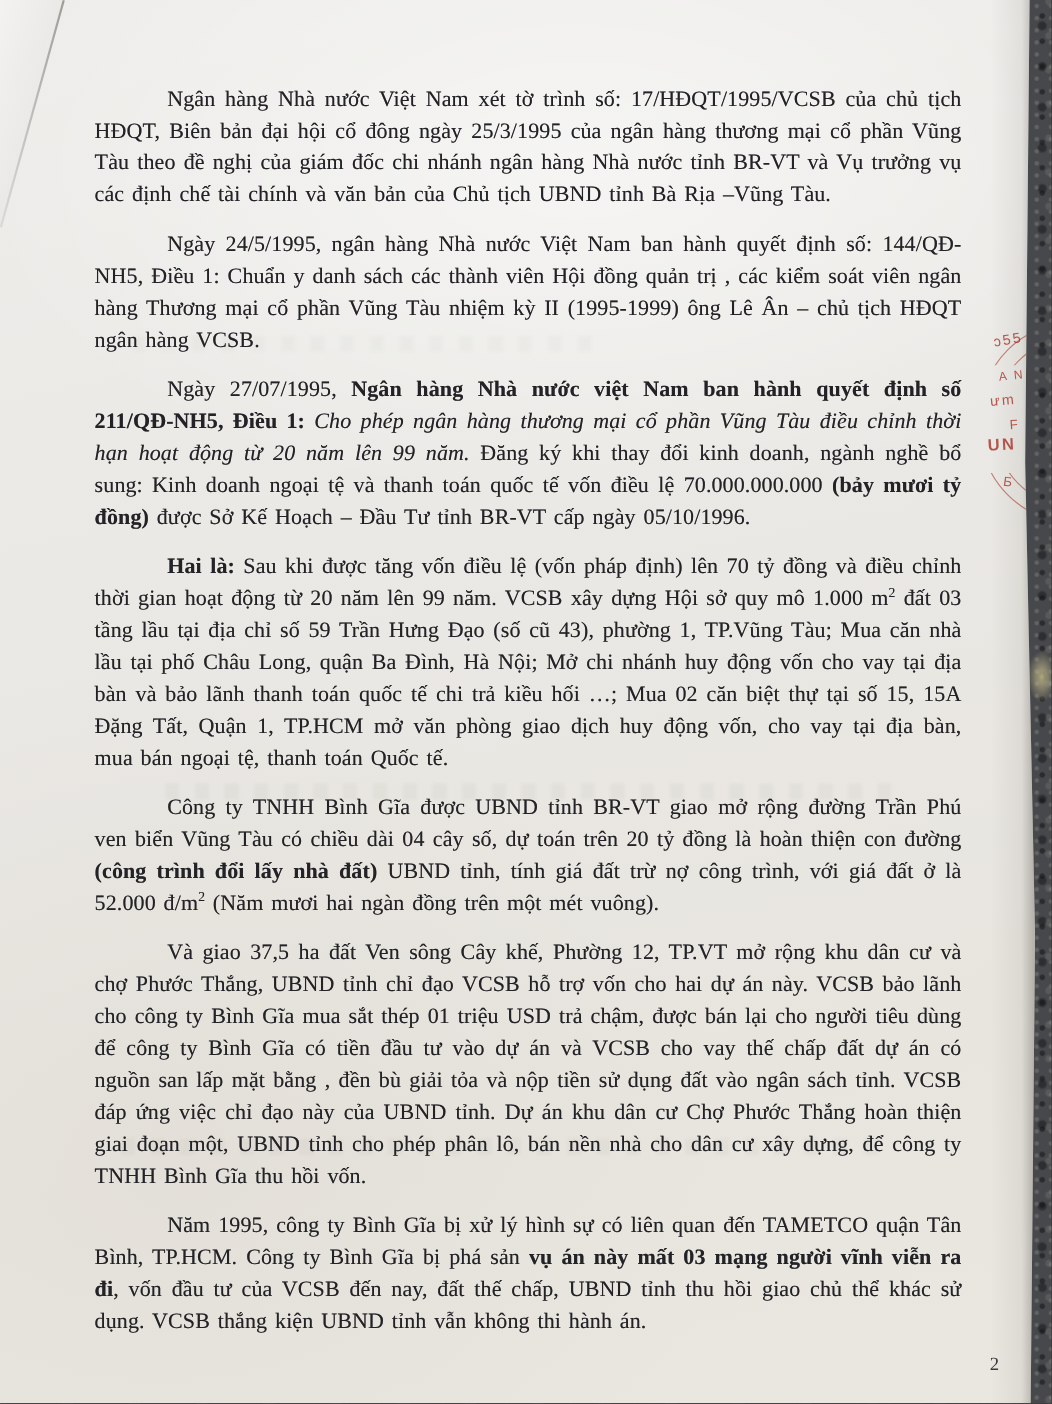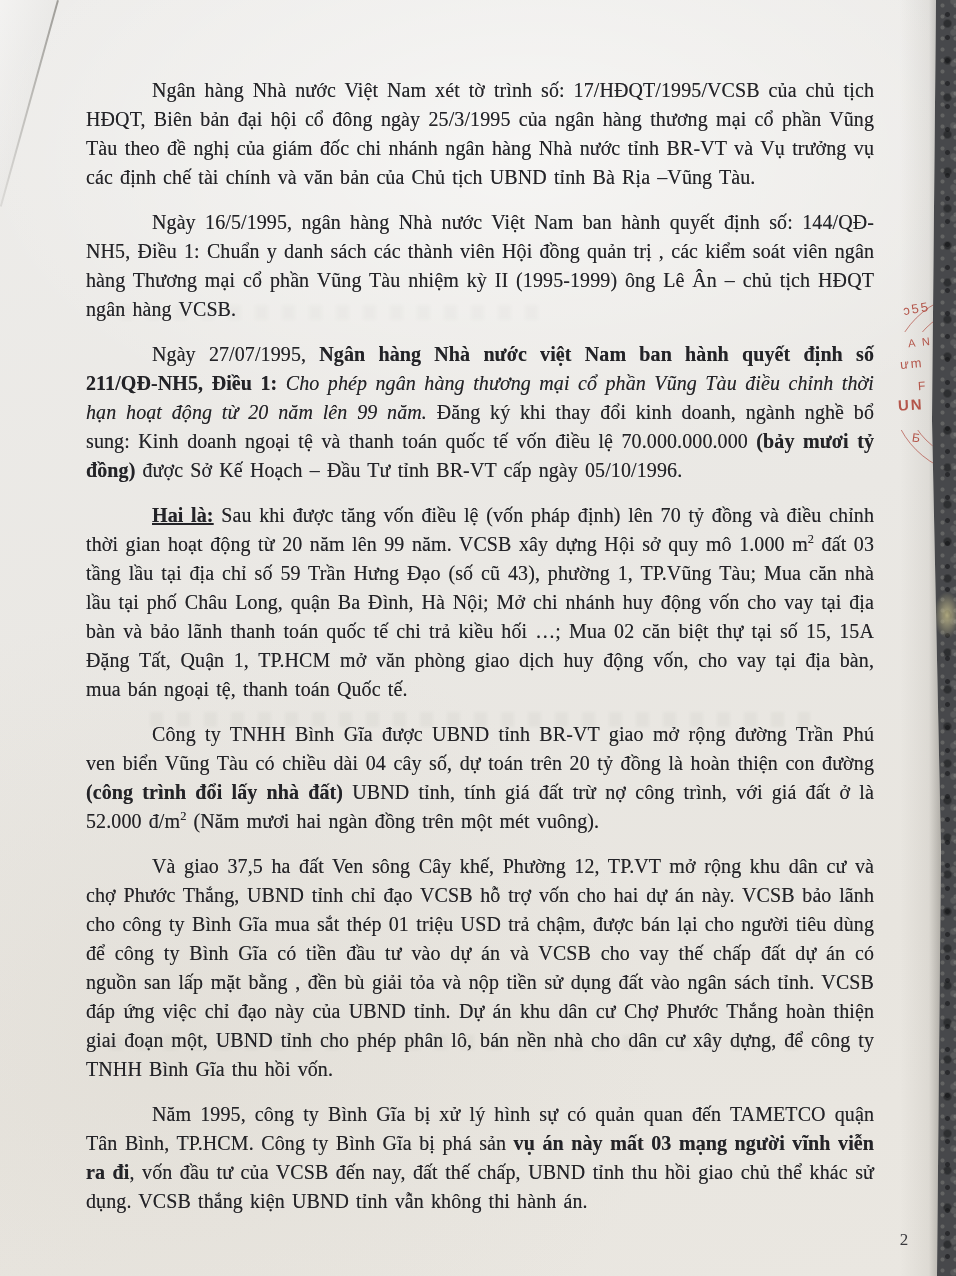--- a/index.html
+++ b/index.html
@@ -51,21 +51,21 @@
 
   .content{
     position:absolute;left:86px;top:60px;width:788px;
     font-size:20px;line-height:29px;color:#232327;
     text-align:justify;word-spacing:2px;letter-spacing:.1px;
     text-shadow:0 0 .5px rgba(35,35,40,.5);
   }
   .content p{margin:16px 0 9px 0;text-indent:66px;}
   .run-bold{font-weight:bold;}
   .run-italic{font-style:italic;}
-  .run-bold-underline{font-weight:bold;text-decoration:underline;}
+  .run-bold-underline{font-weight:bold;}
   .run-sup{font-size:.62em;vertical-align:super;line-height:0;}
 
   .ghost{
     position:absolute;height:15px;filter:blur(1.6px);opacity:.55;
     background:repeating-linear-gradient(90deg, rgba(112,118,102,.10) 0 13px, transparent 13px 27px);
   }
   .ghost.g1{left:150px;top:712px;width:660px;}
   .ghost.g2{left:110px;top:1035px;width:700px;}
   .ghost.g3{left:120px;top:305px;width:420px;opacity:.35;}
 
@@ -111,24 +111,24 @@
         <div class="stamp-frag" style="left: 903px; top: 301px; font-size: 13px; transform: rotate(-10deg); color: rgb(168, 51, 38);">ɔ55</div>
         <div class="stamp-frag" style="left: 908px; top: 336px; font-size: 11px; transform: rotate(-6deg); color: rgb(168, 51, 38);">A N</div>
         <div class="stamp-frag" style="left: 900px; top: 356px; font-size: 13px; transform: rotate(-5deg); color: rgb(168, 51, 38);">ưm</div>
         <div class="stamp-frag" style="left: 918px; top: 379px; font-size: 12px; transform: rotate(-4deg); color: rgb(168, 51, 38);">F</div>
         <div class="stamp-frag" style="left: 898px; top: 396px; font-size: 15px; transform: rotate(-3deg); color: rgb(168, 51, 38); font-weight: bold;">UN</div>
         <div class="stamp-frag" style="left: 912px; top: 431px; font-size: 12px; transform: rotate(8deg); color: rgb(168, 51, 38);">Ƃ</div>
       </div>
 
     <div class="content" id="doc-body">
         <p><span>Ngân hàng Nhà nước Việt Nam xét tờ trình số: 17/HĐQT/1995/VCSB của chủ tịch HĐQT, Biên bản đại hội cổ đông ngày 25/3/1995 của ngân hàng thương mại cổ phần Vũng Tàu theo đề nghị của giám đốc chi nhánh ngân hàng Nhà nước tỉnh BR-VT và Vụ trưởng vụ các định chế tài chính và văn bản của Chủ tịch UBND tỉnh Bà Rịa –Vũng Tàu.</span></p>
-        <p><span>Ngày 16/5/1995, ngân hàng Nhà nước Việt Nam ban hành quyết định số: 144/QĐ-NH5, Điều 1: Chuẩn y danh sách các thành viên Hội đồng quản trị , các kiểm soát viên ngân hàng Thương mại cổ phần Vũng Tàu nhiệm kỳ II (1995-1999) ông Lê Ân – chủ tịch HĐQT ngân hàng VCSB.</span></p>
+        <p><span>Ngày 24/5/1995, ngân hàng Nhà nước Việt Nam ban hành quyết định số: 144/QĐ-NH5, Điều 1: Chuẩn y danh sách các thành viên Hội đồng quản trị , các kiểm soát viên ngân hàng Thương mại cổ phần Vũng Tàu nhiệm kỳ II (1995-1999) ông Lê Ân – chủ tịch HĐQT ngân hàng VCSB.</span></p>
         <p><span>Ngày 27/07/1995, </span><span class="run-bold">Ngân hàng Nhà nước việt Nam ban hành quyết định số 211/QĐ-NH5, Điều 1: </span><span class="run-italic">Cho phép ngân hàng thương mại cổ phần Vũng Tàu điều chỉnh thời hạn hoạt động từ 20 năm lên 99 năm.</span><span> Đăng ký khi thay đổi kinh doanh, ngành nghề bổ sung: Kinh doanh ngoại tệ và thanh toán quốc tế vốn điều lệ 70.000.000.000 </span><span class="run-bold">(bảy mươi tỷ đồng)</span><span> được Sở Kế Hoạch – Đầu Tư tỉnh BR-VT cấp ngày 05/10/1996.</span></p>
         <p><span class="run-bold-underline">Hai là:</span><span> Sau khi được tăng vốn điều lệ (vốn pháp định) lên 70 tỷ đồng và điều chỉnh thời gian hoạt động từ 20 năm lên 99 năm. VCSB xây dựng Hội sở quy mô 1.000 m</span><span class="run-sup">2</span><span> đất 03 tầng lầu tại địa chỉ số 59 Trần Hưng Đạo (số cũ 43), phường 1, TP.Vũng Tàu; Mua căn nhà lầu tại phố Châu Long, quận Ba Đình, Hà Nội; Mở chi nhánh huy động vốn cho vay tại địa bàn và bảo lãnh thanh toán quốc tế chi trả kiều hối …; Mua 02 căn biệt thự tại số 15, 15A Đặng Tất, Quận 1, TP.HCM mở văn phòng giao dịch huy động vốn, cho vay tại địa bàn, mua bán ngoại tệ, thanh toán Quốc tế.</span></p>
         <p><span>Công ty TNHH Bình Gĩa được UBND tỉnh BR-VT giao mở rộng đường Trần Phú ven biển Vũng Tàu có chiều dài 04 cây số, dự toán trên 20 tỷ đồng là hoàn thiện con đường </span><span class="run-bold">(công trình đổi lấy nhà đất)</span><span> UBND tỉnh, tính giá đất trừ nợ công trình, với giá đất ở là 52.000 đ/m</span><span class="run-sup">2</span><span> (Năm mươi hai ngàn đồng trên một mét vuông).</span></p>
         <p><span>Và giao 37,5 ha đất Ven sông Cây khế, Phường 12, TP.VT mở rộng khu dân cư và chợ Phước Thắng, UBND tỉnh chỉ đạo VCSB hỗ trợ vốn cho hai dự án này. VCSB bảo lãnh cho công ty Bình Gĩa mua sắt thép 01 triệu USD trả chậm, được bán lại cho người tiêu dùng để công ty Bình Gĩa có tiền đầu tư vào dự án và VCSB cho vay thế chấp đất dự án có nguồn san lấp mặt bằng , đền bù giải tỏa và nộp tiền sử dụng đất vào ngân sách tỉnh. VCSB đáp ứng việc chỉ đạo này của UBND tỉnh. Dự án khu dân cư Chợ Phước Thắng hoàn thiện giai đoạn một, UBND tỉnh cho phép phân lô, bán nền nhà cho dân cư xây dựng, để công ty TNHH Bình Gĩa thu hồi vốn.</span></p>
-        <p><span>Năm 1995, công ty Bình Gĩa bị xử lý hình sự có quản quan đến TAMETCO quận Tân Bình, TP.HCM. Công ty Bình Gĩa bị phá sản </span><span class="run-bold">vụ án này mất 03 mạng người vĩnh viễn ra đi</span><span>, vốn đầu tư của VCSB đến nay, đất thế chấp, UBND tỉnh thu hồi giao chủ thể khác sử dụng. VCSB thắng kiện UBND tỉnh vẫn không thi hành án.</span></p>
+        <p><span>Năm 1995, công ty Bình Gĩa bị xử lý hình sự có liên quan đến TAMETCO quận Tân Bình, TP.HCM. Công ty Bình Gĩa bị phá sản </span><span class="run-bold">vụ án này mất 03 mạng người vĩnh viễn ra đi</span><span>, vốn đầu tư của VCSB đến nay, đất thế chấp, UBND tỉnh thu hồi giao chủ thể khác sử dụng. VCSB thắng kiện UBND tỉnh vẫn không thi hành án.</span></p>
       </div>
 
     <div class="page-number">2</div>
   </div>
 
 </div>
 
 </body></html>

